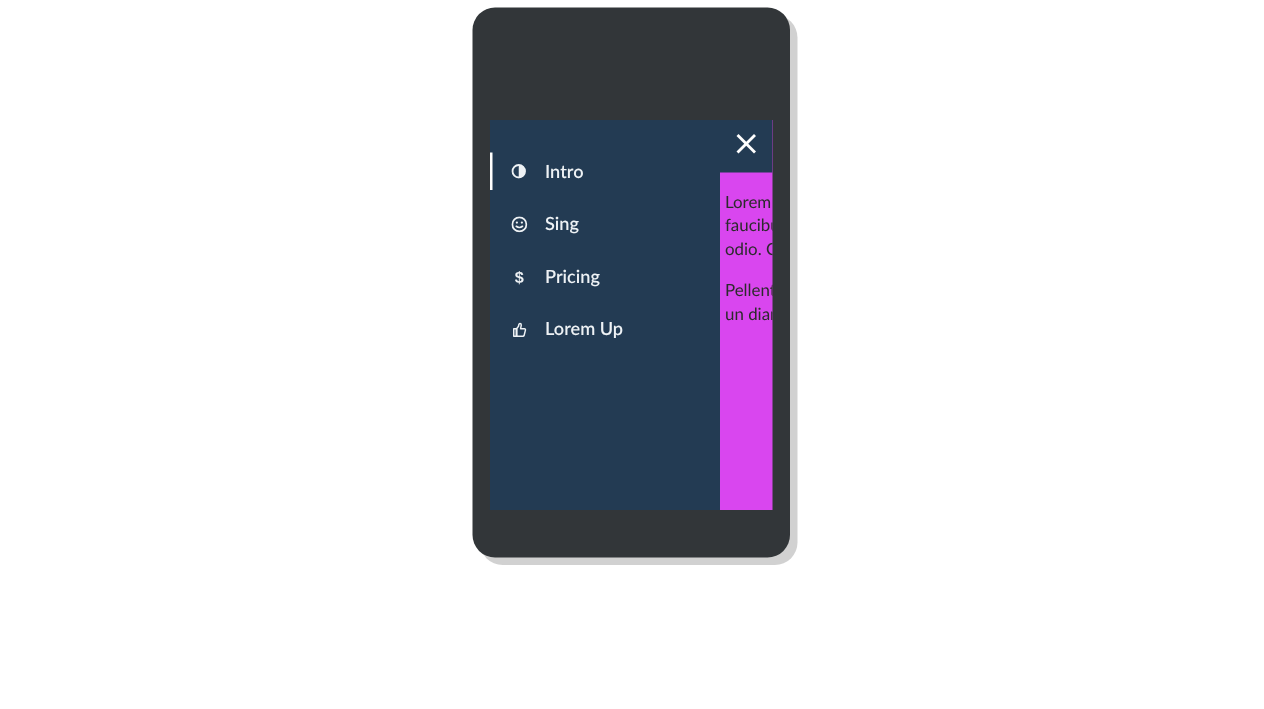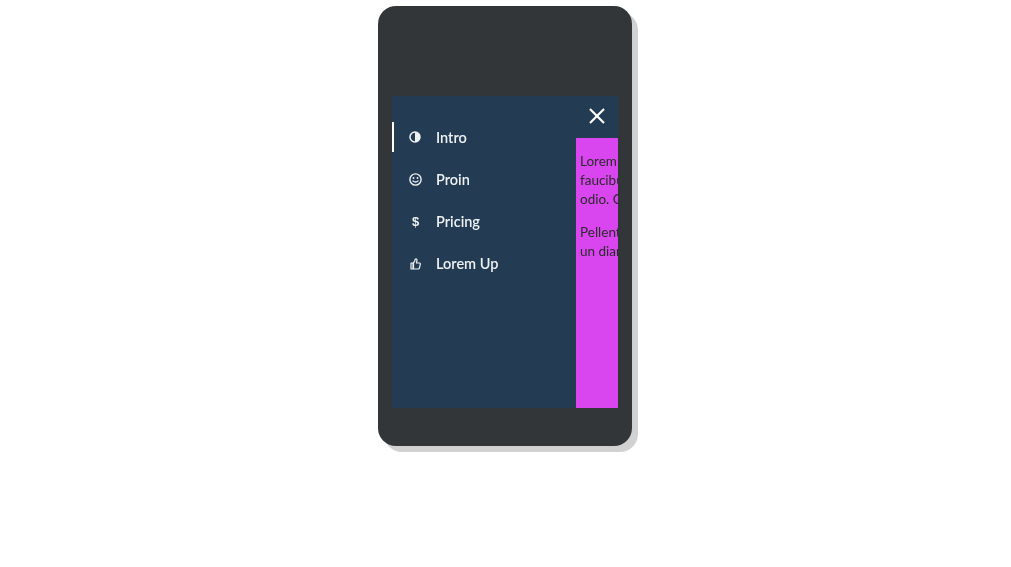--- a/index.html
+++ b/index.html
@@ -114,21 +114,21 @@
 
       <div class="nav-item">
         <span class="nav-icon">
           <svg width="13" height="13" viewBox="0 0 13 13">
             <circle cx="6.5" cy="6.5" r="5.6" fill="none" stroke="#eef2f5" stroke-width="1.4"></circle>
             <circle cx="4.5" cy="5" r="0.9" fill="#eef2f5"></circle>
             <circle cx="8.5" cy="5" r="0.9" fill="#eef2f5"></circle>
             <path d="M4 8 Q6.5 10 9 8" fill="none" stroke="#eef2f5" stroke-width="1.3" stroke-linecap="round"></path>
           </svg>
         </span>
-        <span>Proin</span>
+        <span>Sing</span>
       </div>
 
       <div class="nav-item">
         <span class="nav-icon">
           <svg width="9" height="14" viewBox="0 0 9 14">
             <text x="4.5" y="12" text-anchor="middle" font-size="13" font-weight="700" fill="#eef2f5" font-family="Arial">$</text>
           </svg>
         </span>
         <span>Pricing</span>
       </div>

